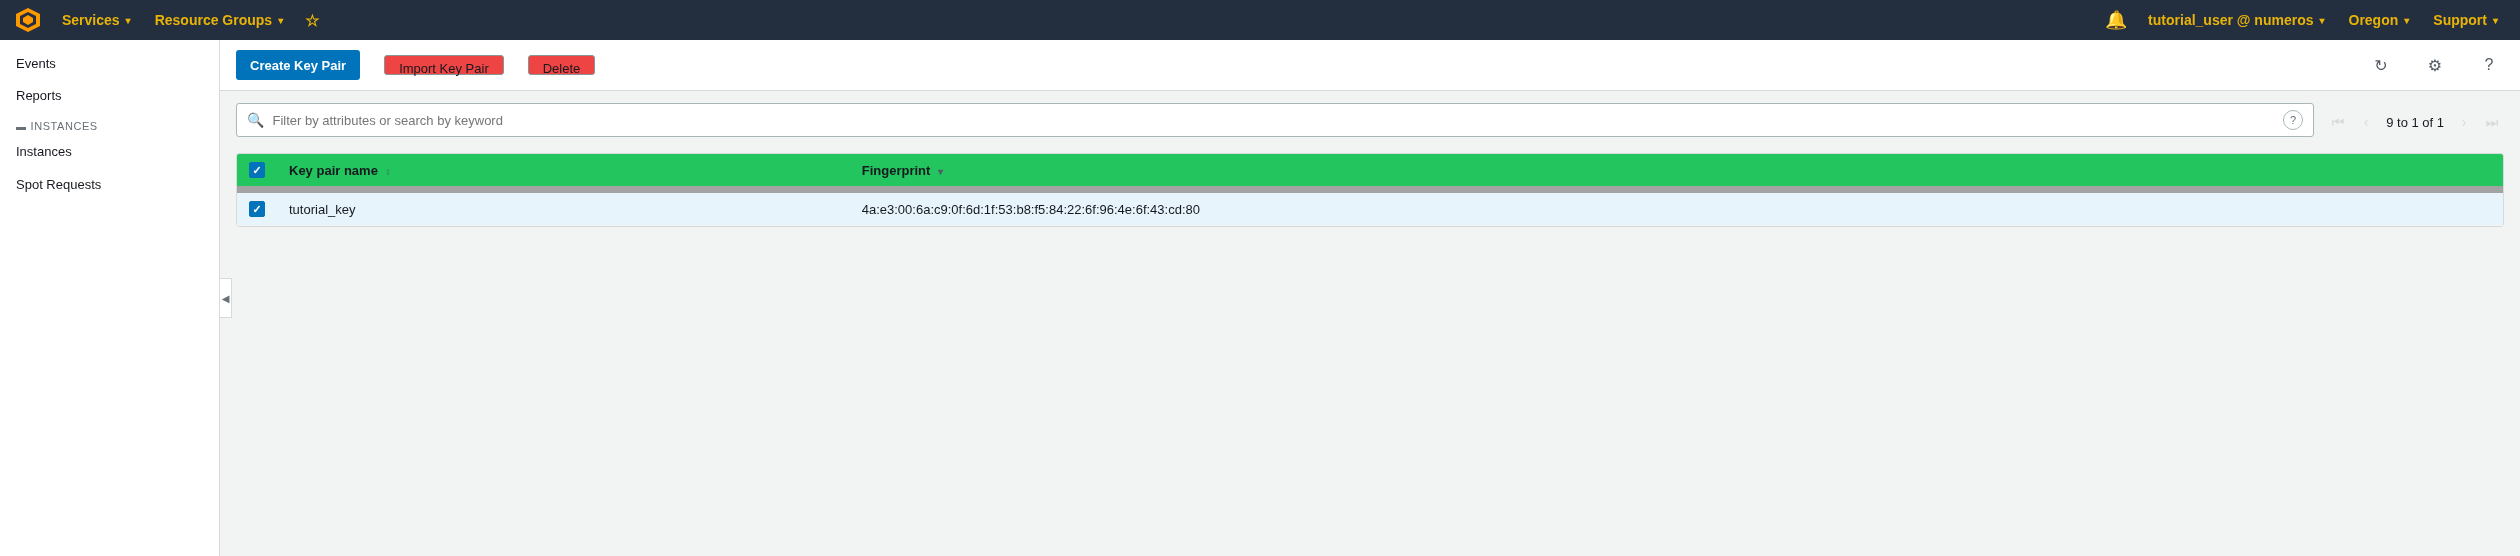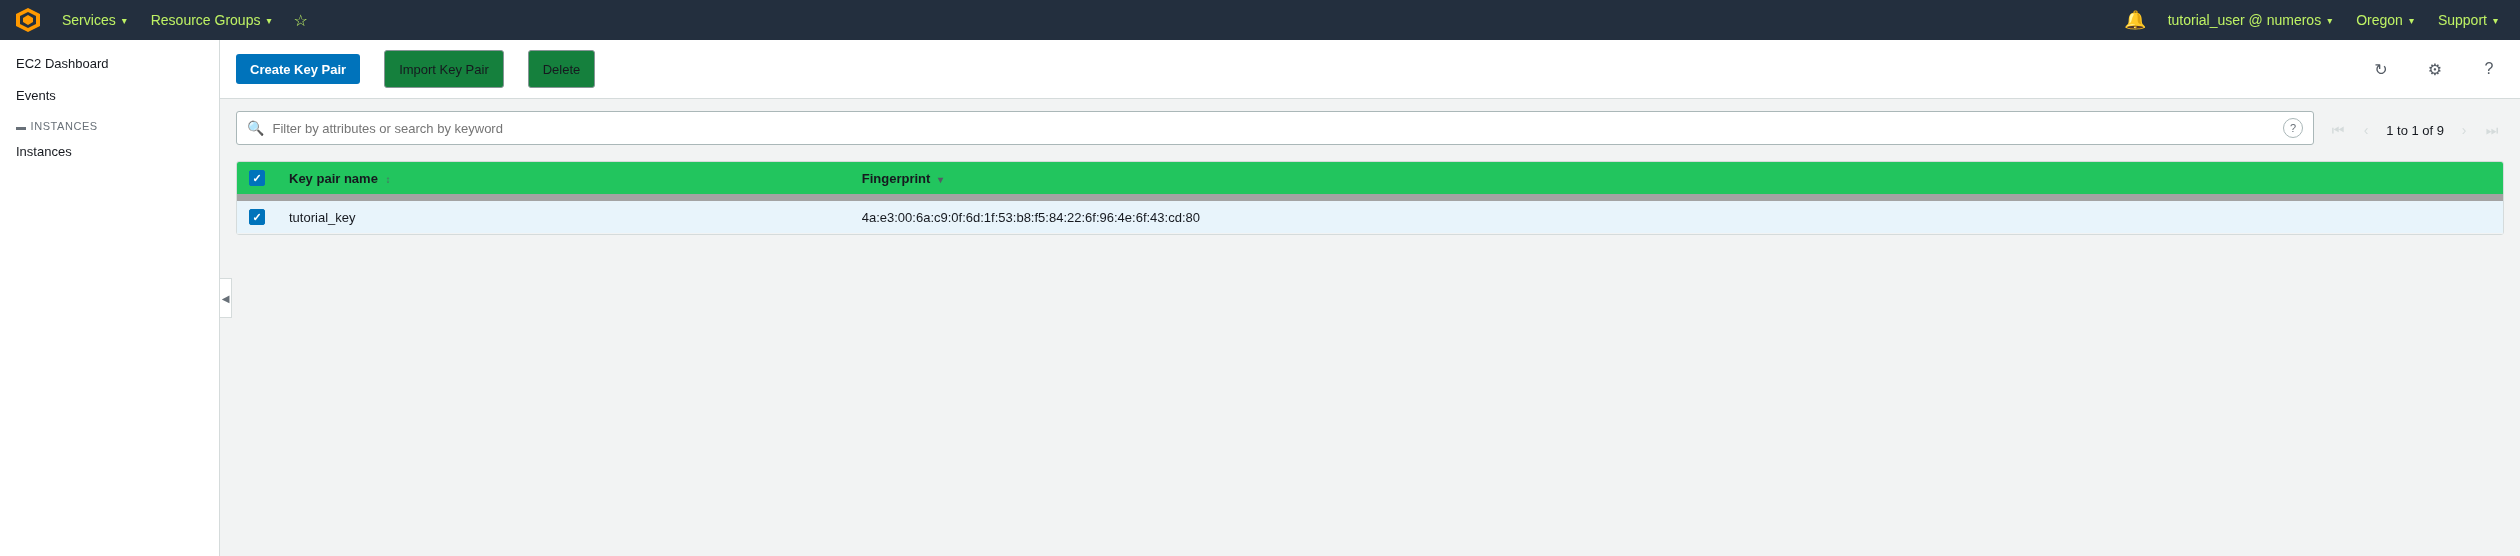--- a/index.html
+++ b/index.html
@@ -15,23 +15,24 @@
       gap: 4px;
       color: #fff;
     }
     .top-nav-item {
       display: flex;
       align-items: center;
       gap: 4px;
       padding: 0 10px;
       height: 40px;
       cursor: pointer;
-      color: #bef264;
+      color: #eab308;
       font-size: 14px;
       white-space: nowrap;
+      font-weight: bold;
     }
     .top-nav-divider { flex: 1; }
     .top-nav-icon-btn {
       display: flex;
       align-items: center;
       justify-content: center;
       width: 36px;
       height: 40px;
       cursor: pointer;
       color: #fff;
@@ -99,28 +100,28 @@
       color: #fff;
       border: none;
       padding: 5px 14px;
       border-radius: 3px;
       cursor: pointer;
       font-size: 13px;
       font-weight: 600;
       height: 30px;
     }
     .btn-secondary {
-      background: #15803d;
+      background: #ef4444;
       color: #16191f;
       border: 1px solid #879596;
       padding: 5px 14px;
       border-radius: 3px;
       cursor: pointer;
       font-size: 13px;
-      height: 38px;
+      height: 20px;
     }
     .toolbar-spacer { flex: 1; }
     .toolbar-icon-btn {
       width: 30px;
       height: 30px;
       display: flex;
       align-items: center;
       justify-content: center;
       cursor: pointer;
       color: #545b64;
@@ -322,32 +323,35 @@
     <span>Support</span>
     <span class="chevron">▾</span>
   </div>
 </nav>
 
 <div class="layout">
 
   <div class="sidebar-wrapper">
     <aside class="sidebar">
       <div class="sidebar-item">
-        <span>EC2 Dashboard</span>
+        <span>Events</span>
       </div>
       <div class="sidebar-item">
-        <span>Events</span>
+        <span>Reports</span>
       </div>
 
       <div class="sidebar-section-header">
         <span class="sidebar-section-icon">▬</span>
         <span>INSTANCES</span>
       </div>
       <div class="sidebar-item">
         <span>Instances</span>
+      </div>
+      <div class="sidebar-item">
+        <span>Spot Requests</span>
       </div>
     </aside>
 
     <div class="collapse-btn">
       <span>◀</span>
     </div>
   </div>
 
   <main class="main">
 
@@ -371,21 +375,21 @@
 
       <div style="display:flex; align-items:center; gap:12px; margin-bottom:8px;">
         <div class="filter-bar" style="flex:1;">
           <span class="filter-bar-icon">🔍</span>
           <input type="text" placeholder="Filter by attributes or search by keyword" style="">
           <div class="filter-bar-help">?</div>
         </div>
         <div class="pagination-bar">
           <div class="pagination-btn disabled">⏮</div>
           <div class="pagination-btn disabled">‹</div>
-          <span class="pagination-text">1 to 1 of 9</span>
+          <span class="pagination-text">9 to 1 of 1</span>
           <div class="pagination-btn disabled">›</div>
           <div class="pagination-btn disabled">⏭</div>
         </div>
       </div>
 
       <div class="table-container">
         <table class="table">
           <thead>
             <tr>
               <th class="check-col">

